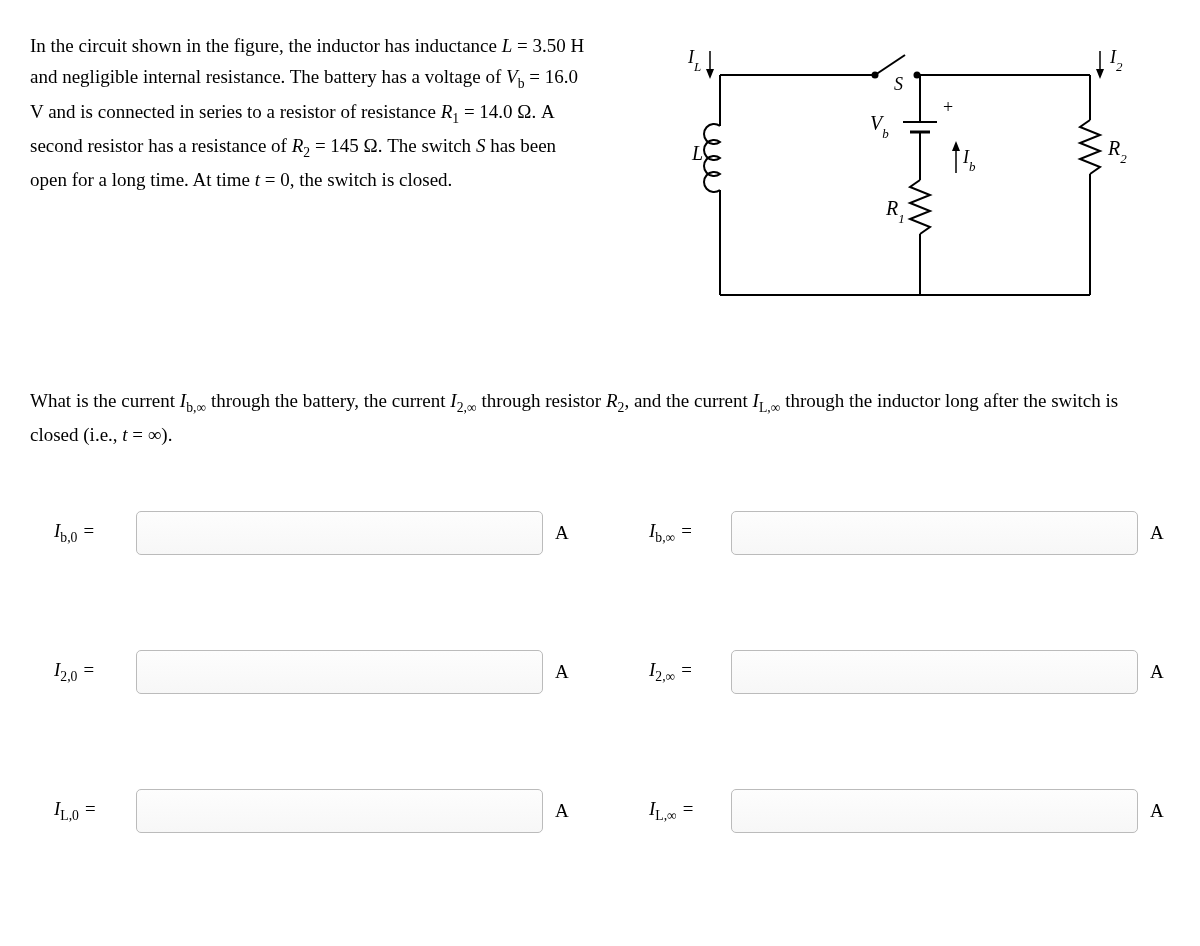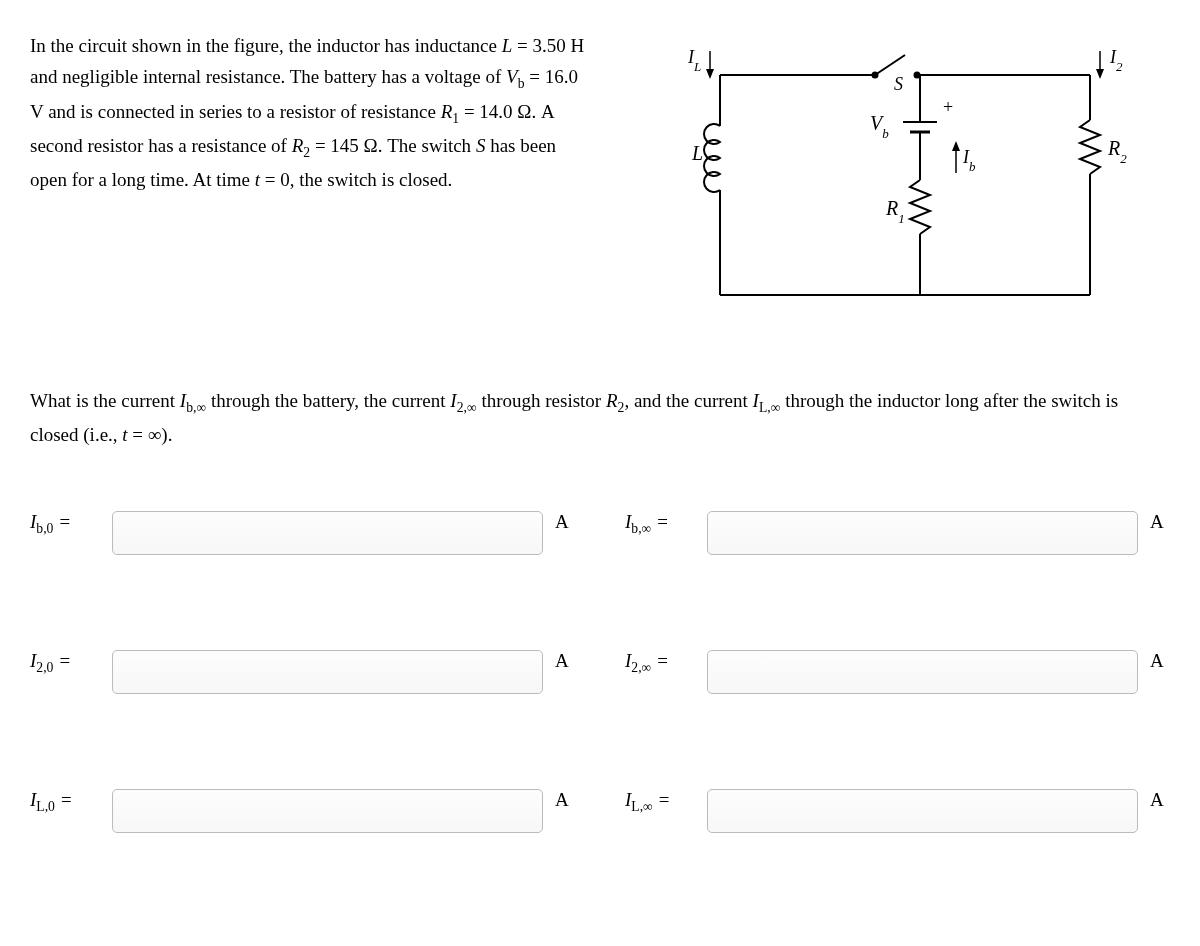--- a/index.html
+++ b/index.html
@@ -41,22 +41,23 @@
     gap: 50px;
   }
   .answer-col {
     flex: 1;
     display: flex;
     flex-direction: column;
     gap: 95px;
   }
   .answer-field {
     display: flex;
-    align-items: flex-start;
+    align-items: center;
     gap: 12px;
+    margin-left: 24px;
   }
   .answer-label {
     min-width: 70px;
     text-align: left;
     font-style: italic;
   }
   .answer-input {
     flex: 1;
     height: 44px;
     border: 1px solid #bbb;

